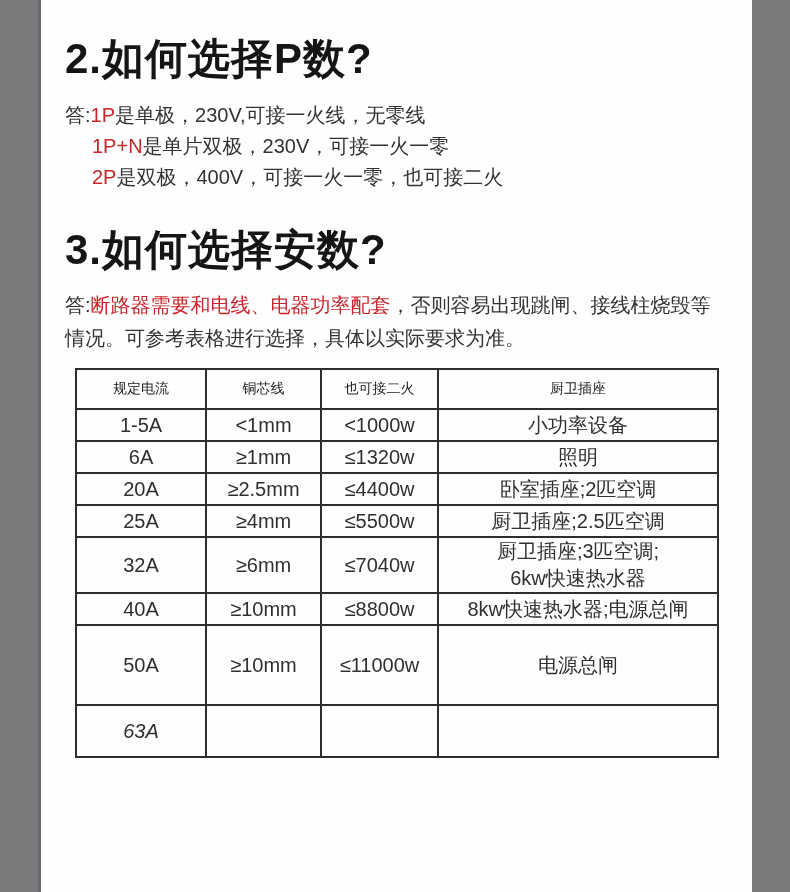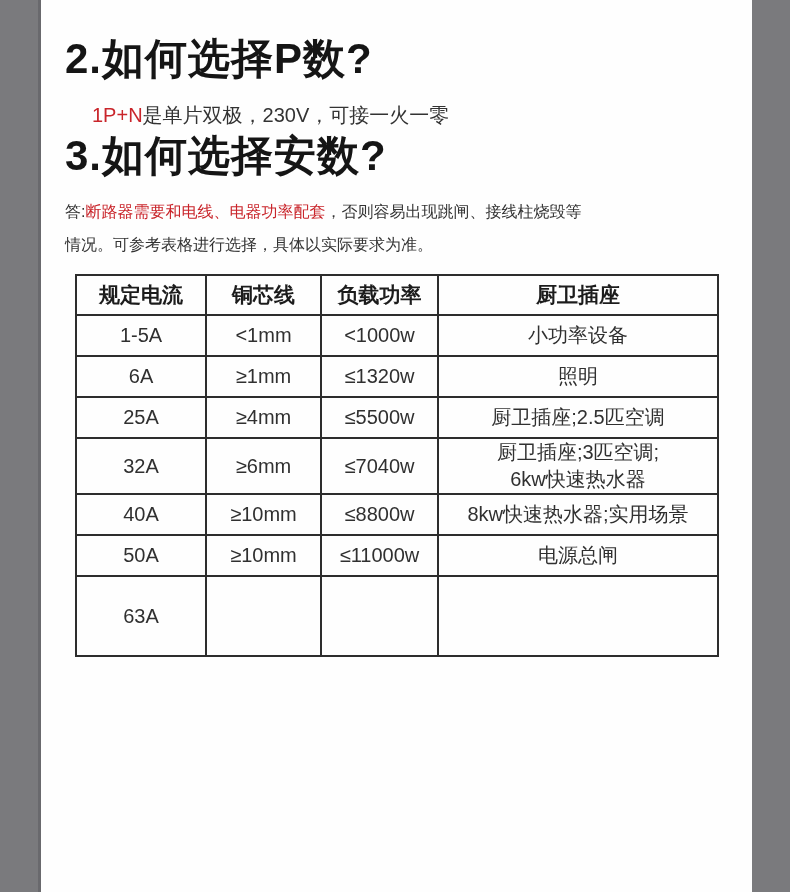--- a/index.html
+++ b/index.html
@@ -14,113 +14,121 @@
   .gutter.right{right:0;width:38px;border-left:1px solid #8a8a8d;}
   .content{
     position:absolute;left:41px;top:0;width:711px;height:892px;
     background:#fefefe;box-sizing:border-box;
     padding:34px 0 0 24px;color:#2e2e2e;
   }
   h1.sec-title{
     margin:0;padding:0;font-size:42px;line-height:50px;
     font-weight:800;color:#151515;letter-spacing:1px;
   }
-  h1.sec-title.second{}
+  h1.sec-title.second{margin-top:32px;}
   .qa{margin-top:16px;font-size:20px;color:#333;}
   .qa-line{line-height:31px;padding-left:27px;white-space:nowrap;}
   .qa-line.first{padding-left:0;}
   .red{color:#c9252b;}
-  .para{margin:14px 0 0 0;font-size:16px;line-height:33px;color:#333;}
+  .para{margin:14px 0 0 0;font-size:20px;line-height:33px;color:#333;}
   .para div{white-space:nowrap;}
   table.spec{
     border-collapse:collapse;table-layout:fixed;
     margin:13px 0 0 10px;width:642px;
     font-size:20px;color:#303030;
   }
   table.spec th,table.spec td{
     border:2px solid #2d2d2d;text-align:center;vertical-align:middle;
     padding:0 2px;overflow:hidden;white-space:pre-line;
   }
   table.spec thead tr{height:40px;}
-  table.spec th{font-size:21px;font-weight:700;color:#1c1c1c;}
-  table.spec tbody tr{height:41px;}
+  table.spec th{font-size:14px;font-weight:400;color:#1c1c1c;}
+  table.spec tbody tr{height:32px;}
   table.spec tbody tr:nth-child(7){height:80px;}
   table.spec tbody tr:nth-child(8){height:52px;font-style:italic;}
   table.spec tbody tr:nth-child(9){height:36px;}
   table.spec tbody tr:nth-child(10){height:30px;vertical-align:top;}
   table.spec tbody tr:nth-child(10) td{vertical-align:middle;}
 </style>
 </head>
 <body>
 
 <div class="stage">
   <div class="gutter left"></div>
   <div class="gutter right"></div>
 
   <div class="content">
 
     <h1 class="sec-title">2.如何选择P数?</h1>
 
     <div class="qa" id="p-lines">
+        <div class="qa-line first"><span>答:</span><span class="red">1P</span><span>是单极，230V,可接一火线，无零线</span></div>
         <div class="qa-line"><span class="red">1P+N</span><span>是单片双极，230V，可接一火一零</span></div>
+        <div class="qa-line"><span class="red">2P</span><span>是双极，400V，可接一火一零，也可接二火</span></div>
       </div>
 
     <h1 class="sec-title second">3.如何选择安数?</h1>
 
     <div class="para">
       <div><span>答:</span><span class="red">断路器需要和电线、电器功率配套</span><span>，否则容易出现跳闸、接线柱烧毁等</span></div>
       <div>情况。可参考表格进行选择，具体以实际要求为准。</div>
     </div>
 
     <table class="spec" id="spec-table">
       <colgroup id="spec-cols">
           <col style="width: 130px;">
           <col style="width: 115px;">
           <col style="width: 117px;">
           <col style="width: 280px;">
         </colgroup>
       <thead>
           <tr id="spec-head">
             <th>规定电流</th>
             <th>铜芯线</th>
-            <th>负载功率</th>
+            <th>也可接二火</th>
             <th>厨卫插座</th>
           </tr>
         </thead>
       <tbody id="spec-body">
           <tr>
             <td>1-5A</td>
             <td>&lt;1mm</td>
             <td>&lt;1000w</td>
             <td>小功率设备</td>
           </tr>
           <tr>
             <td>6A</td>
             <td>≥1mm</td>
             <td>≤1320w</td>
             <td>照明</td>
+          </tr>
+          <tr>
+            <td>20A</td>
+            <td>≥2.5mm</td>
+            <td>≤4400w</td>
+            <td>卧室插座;2匹空调</td>
           </tr>
           <tr>
             <td>25A</td>
             <td>≥4mm</td>
             <td>≤5500w</td>
             <td>厨卫插座;2.5匹空调</td>
           </tr>
           <tr>
             <td>32A</td>
             <td>≥6mm</td>
             <td>≤7040w</td>
             <td>厨卫插座;3匹空调;
 6kw快速热水器</td>
           </tr>
           <tr>
             <td>40A</td>
             <td>≥10mm</td>
             <td>≤8800w</td>
-            <td>8kw快速热水器;实用场景</td>
+            <td>8kw快速热水器;电源总闸</td>
           </tr>
           <tr>
             <td>50A</td>
             <td>≥10mm</td>
             <td>≤11000w</td>
             <td>电源总闸</td>
           </tr>
           <tr>
             <td>63A</td>
             <td></td>

